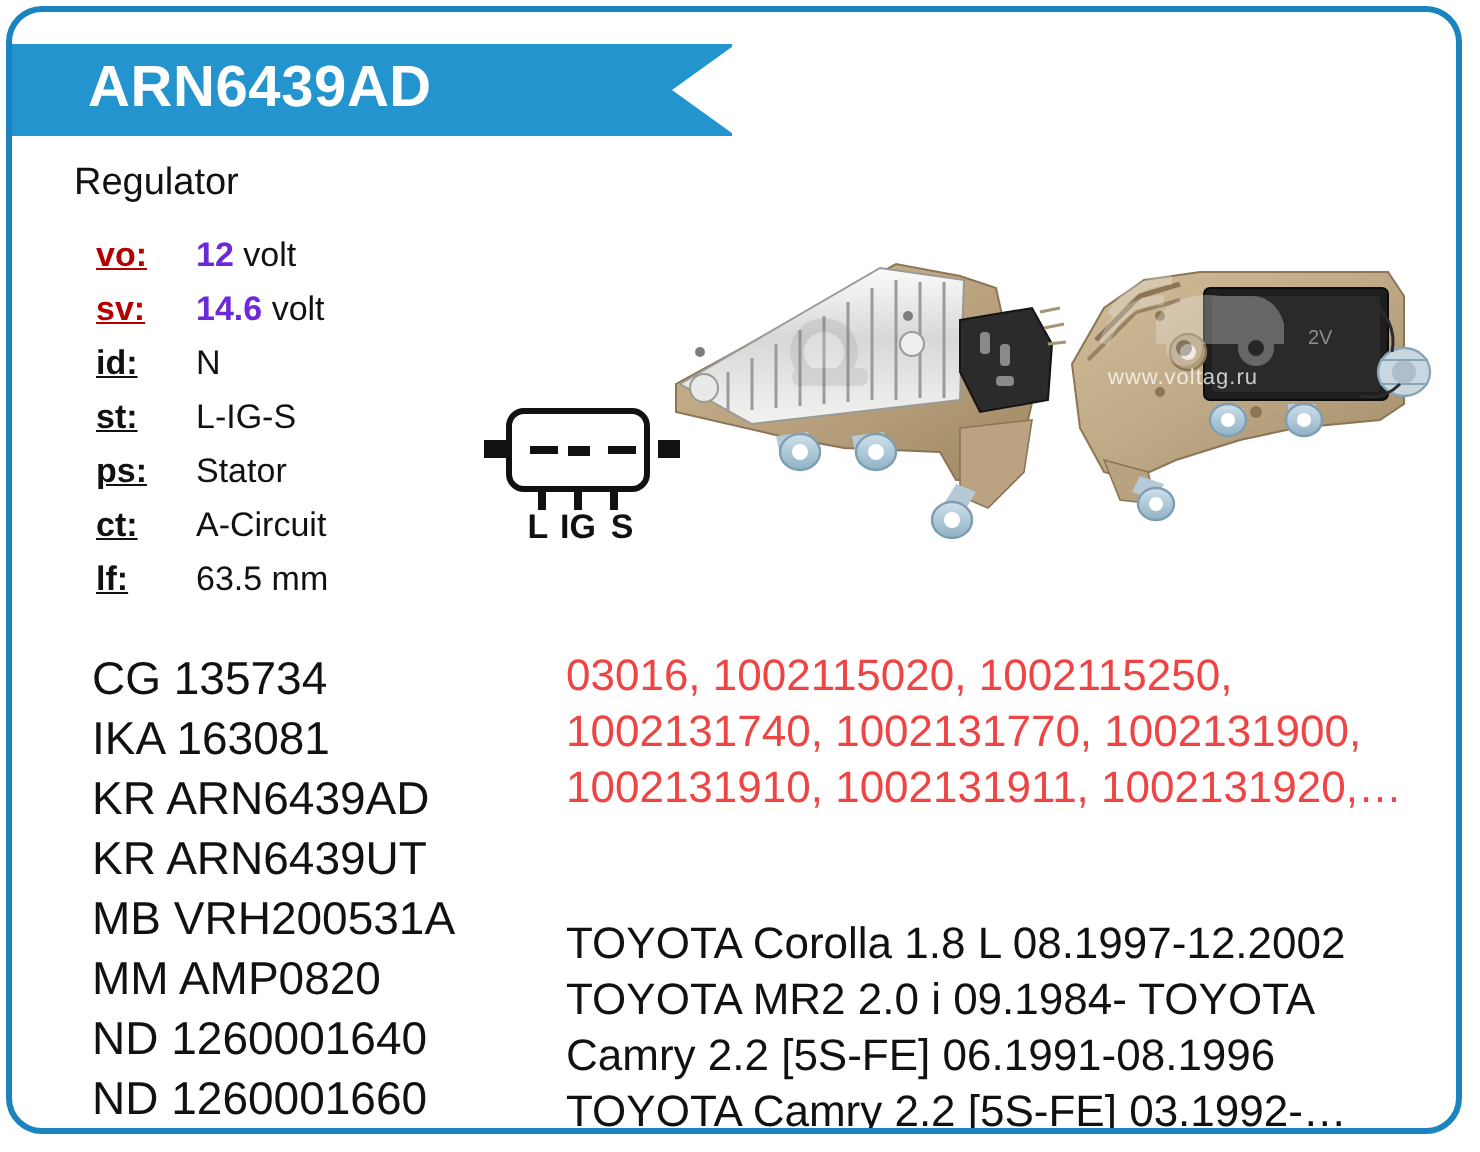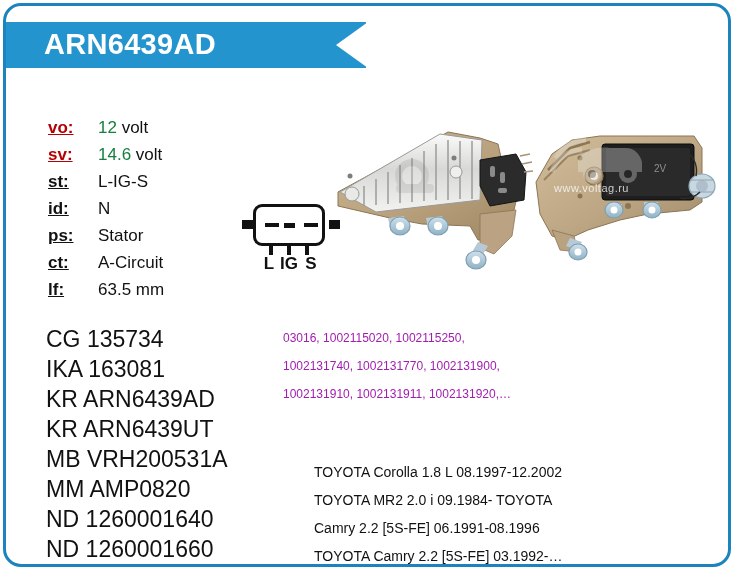--- a/index.html
+++ b/index.html
@@ -83,22 +83,22 @@
   }
   .specs td.key {
     font-weight: bold;
     text-align: left;
     padding-right: 12px;
     width: 38px;
     text-decoration: underline;
   }
   .specs td.key.hot { color: #b40000; }
   .val-hot {
-    color: #15803d;
-    font-weight: normal;
+    color: #6d28d9;
+    font-weight: bold;
   }
 
   
   .xref {
     position: absolute;
     left: 40px;
     top: 318px;
   }
   .xref-line {
     font-size: 23px;
@@ -192,66 +192,66 @@
   .photo-b { left: 200px; width: 200px; }
 
   
   .oe-list {
     position: absolute;
     left: 277px;
     top: 318px;
     width: 440px;
   }
   .oe-line {
-    font-size: 12px;
-    color: #a21caf;
+    font-size: 22px;
+    color: #ef4444;
     line-height: 28px;
     white-space: nowrap;
   }
   .app-list {
     position: absolute;
     left: 277px;
     top: 452px;
     width: 445px;
   }
   .app-line {
-    font-size: 14px;
+    font-size: 22px;
     color: #111111;
     line-height: 28px;
     white-space: nowrap;
-    margin-left: 31px;
   }
 </style>
 </head>
 <body>
 
 <div class="card">
 
   <div class="ribbon"></div>
   <div class="ribbon-notch"></div>
   <div class="ribbon-title">ARN6439AD</div>
 
+  <div class="subtitle">Regulator</div>
 
   <table class="specs">
     <tbody>
       <tr>
         <td class="key hot">vo:</td>
         <td><span class="val-hot">12</span> <span>volt</span></td>
       </tr>
       <tr>
         <td class="key hot">sv:</td>
         <td><span class="val-hot">14.6</span> <span>volt</span></td>
       </tr>
       <tr>
+        <td class="key">id:</td>
+        <td>N</td>
+      </tr>
+      <tr>
         <td class="key">st:</td>
         <td>L-IG-S</td>
-      </tr>
-      <tr>
-        <td class="key">id:</td>
-        <td>N</td>
       </tr>
       <tr>
         <td class="key">ps:</td>
         <td>Stator</td>
       </tr>
       <tr>
         <td class="key">ct:</td>
         <td>A-Circuit</td>
       </tr>
       <tr>

